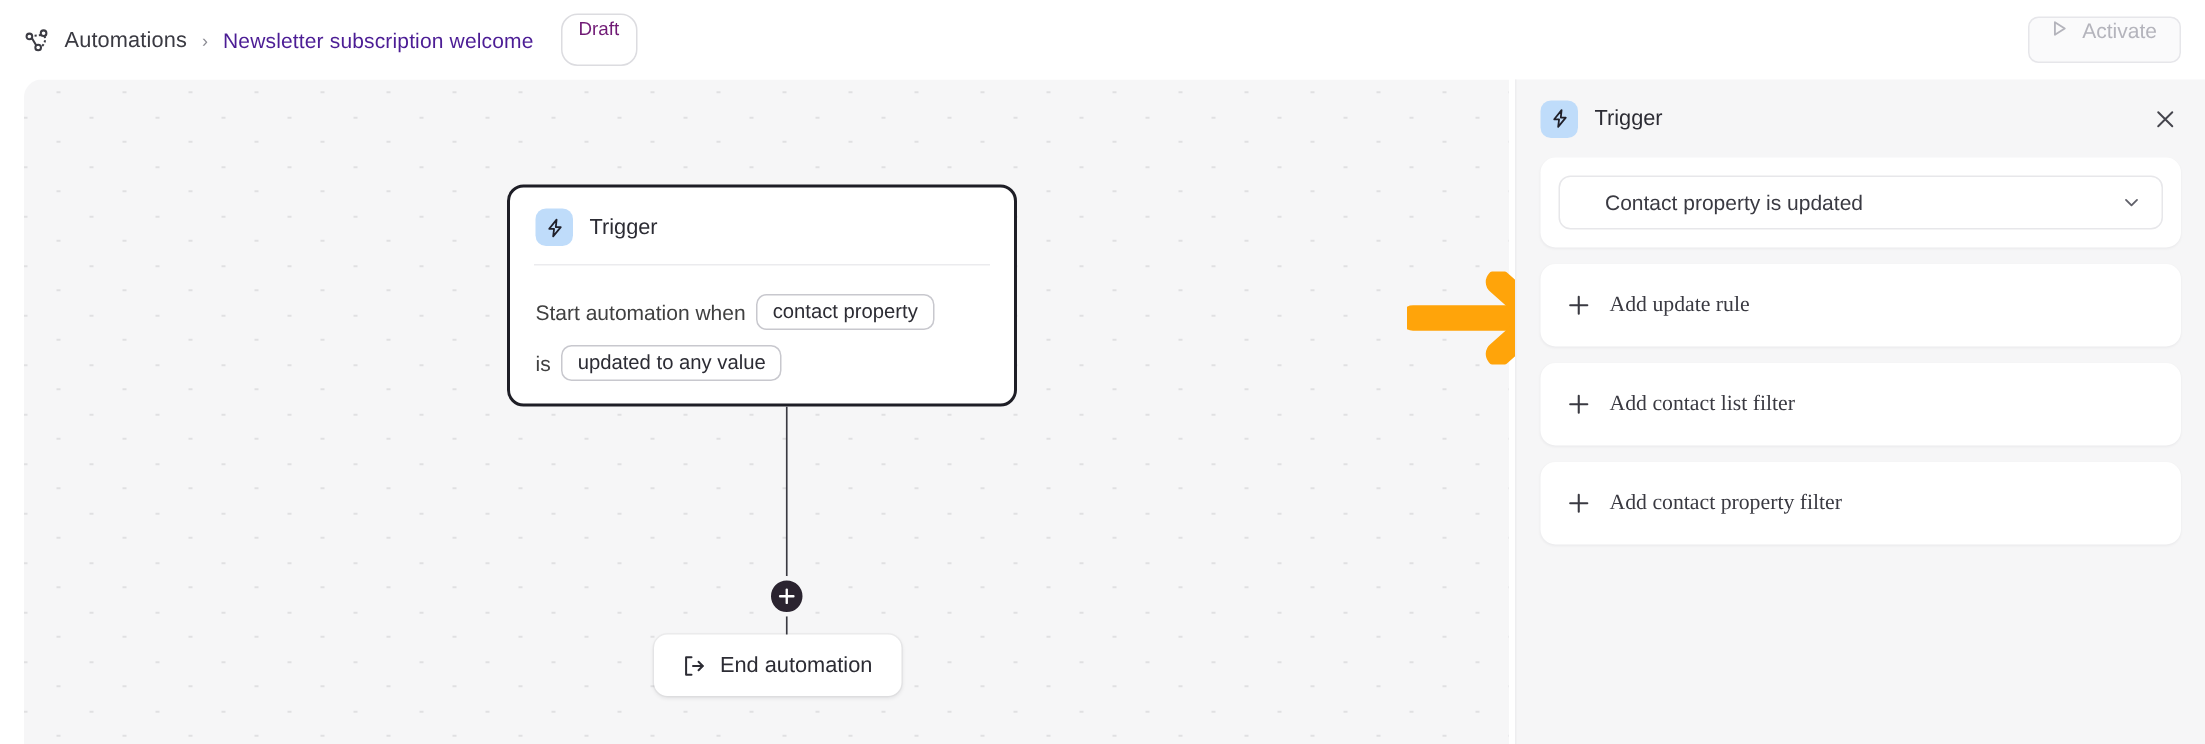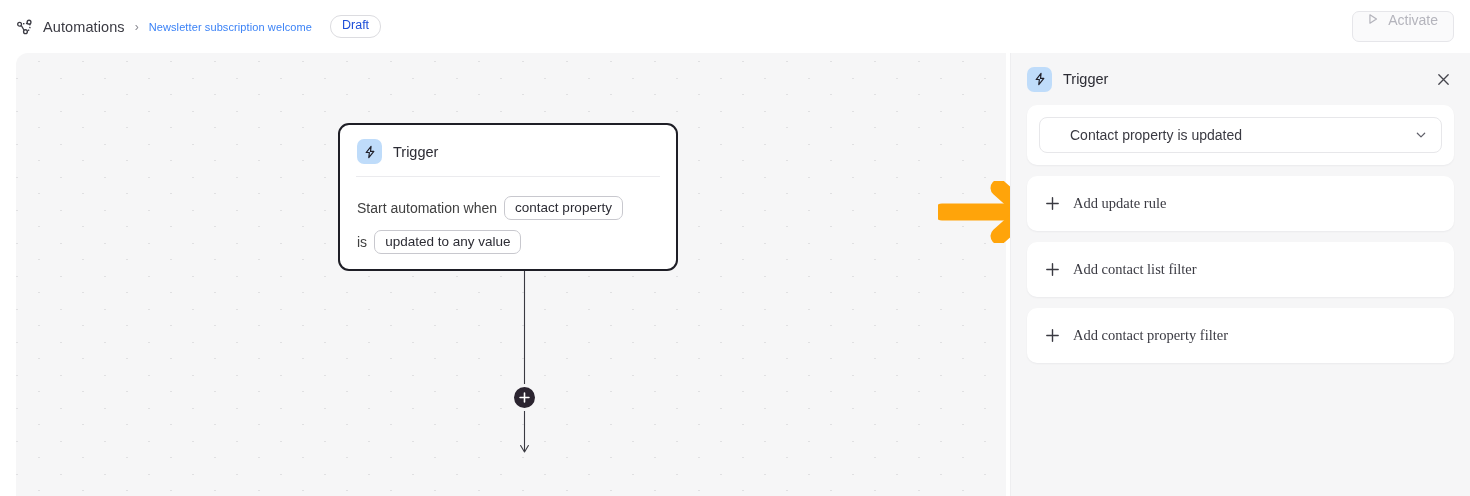--- a/index.html
+++ b/index.html
@@ -21,26 +21,26 @@
   .breadcrumb {
     display:flex; align-items:center; gap:9px;
     margin-left:16px;
   }
   .automations-icon { width:18px; height:18px; display:block; flex:none; color:#3c3c44; }
   .crumb-link {
     font-size:14.5px; color:#3a3a42; letter-spacing:0.1px; white-space:nowrap;
   }
   .crumb-sep { font-size:12px; color:#8b8b93; line-height:1; margin:0 1px; }
   .crumb-current {
-    font-size:11px; color:#3b82f6; letter-spacing:0.1px; white-space:nowrap;
+    font-size:14px; color:#4c1d95; letter-spacing:0.1px; white-space:nowrap;
   }
   .draft-badge {
     margin-left:9px;
     border:1px solid #dcdce0; border-radius:11px;
-    padding:3px 11px 5px; font-size:12.5px; color:#1d4ed8;
+    padding:3px 11px 16px; font-size:12.5px; color:#701a75;
     background:#ffffff; line-height:1.1;
   }
   .activate-btn {
     position:absolute; right:16px; top:11px;
     display:flex; align-items:flex-start; gap:8px;
     height:31px; padding:0 15px 0 13px;
     border:1px solid #e6e6ea; border-radius:7px;
     background:#fafafb; color:#b4b4bc; font-size:14px;
     cursor:default;
   }
@@ -225,20 +225,30 @@
         <path d="M12.6 174.5 L16.5 181 L20.4 174.5" stroke="#3a3a42" stroke-width="1.1" stroke-linecap="round" stroke-linejoin="round"></path>
       </svg>
     </div>
 
     <div class="plus-node">
       <svg viewBox="0 0 14 14" fill="none" stroke="#ffffff" stroke-width="1.7" stroke-linecap="round">
         <path d="M7 2.2 L7 11.8 M2.2 7 L11.8 7"></path>
       </svg>
     </div>
 
+    <div class="end-pill">
+      <span>
+        <svg viewBox="0 0 16 16" fill="none" stroke="#2c2c34" stroke-width="1.35" stroke-linecap="round" stroke-linejoin="round">
+          <path d="M6 2.2 L2.4 2.2 L2.4 13.8 L6 13.8"></path>
+          <path d="M7 8 L13.4 8"></path>
+          <path d="M10.7 5.2 L13.5 8 L10.7 10.8"></path>
+        </svg>
+      </span>
+      <span>End automation</span>
+    </div>
   </div>
 
   <div class="annotation-arrow">
     <svg viewBox="0 0 96 62" fill="none">
       <path d="M4 31 L72 31" stroke="#FFA40A" stroke-width="17" stroke-linecap="round"></path>
       <path d="M61 7 L88 31 L61 55" stroke="#FFA40A" stroke-width="17" stroke-linecap="round" stroke-linejoin="round"></path>
     </svg>
   </div>
 
   <div class="panel">

